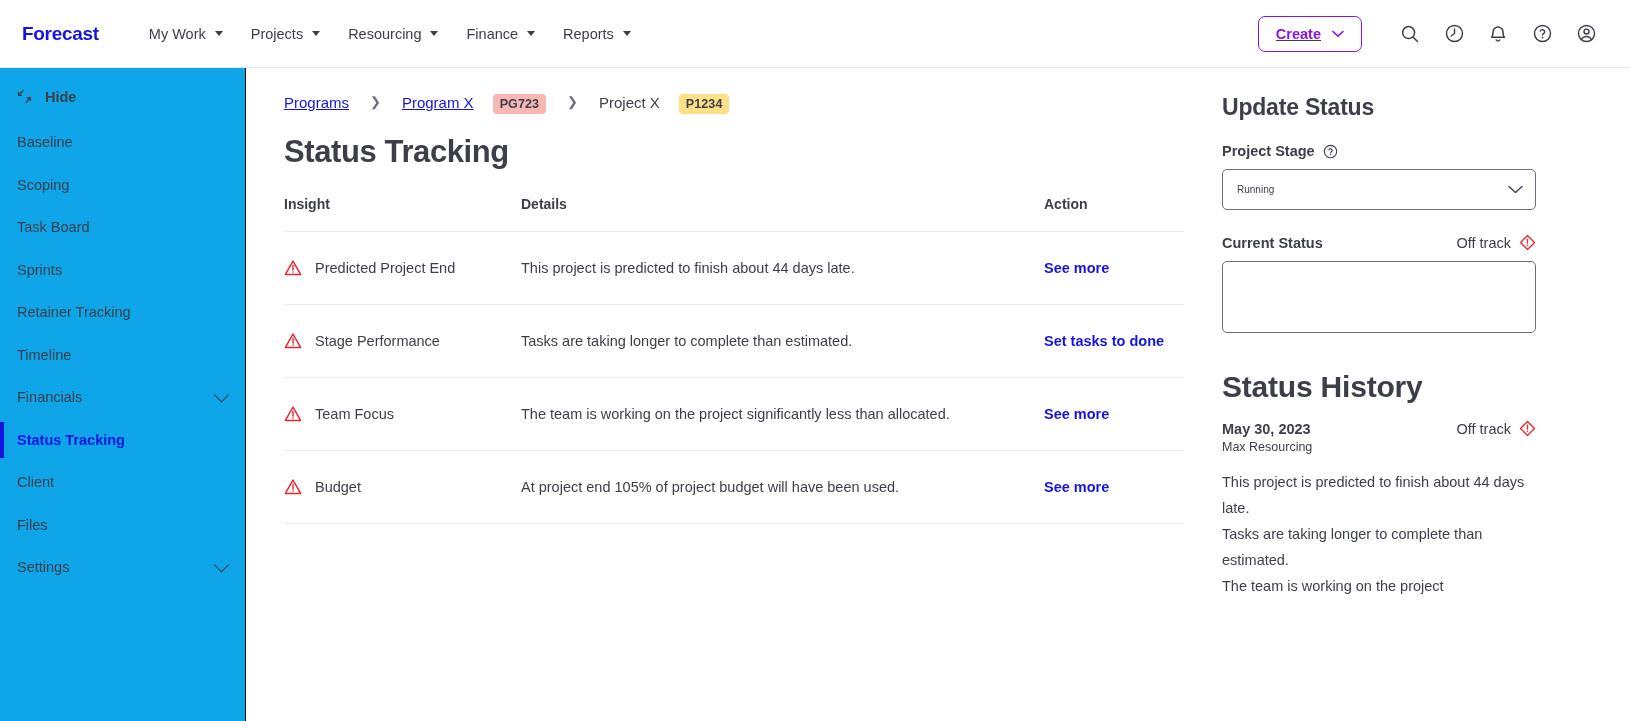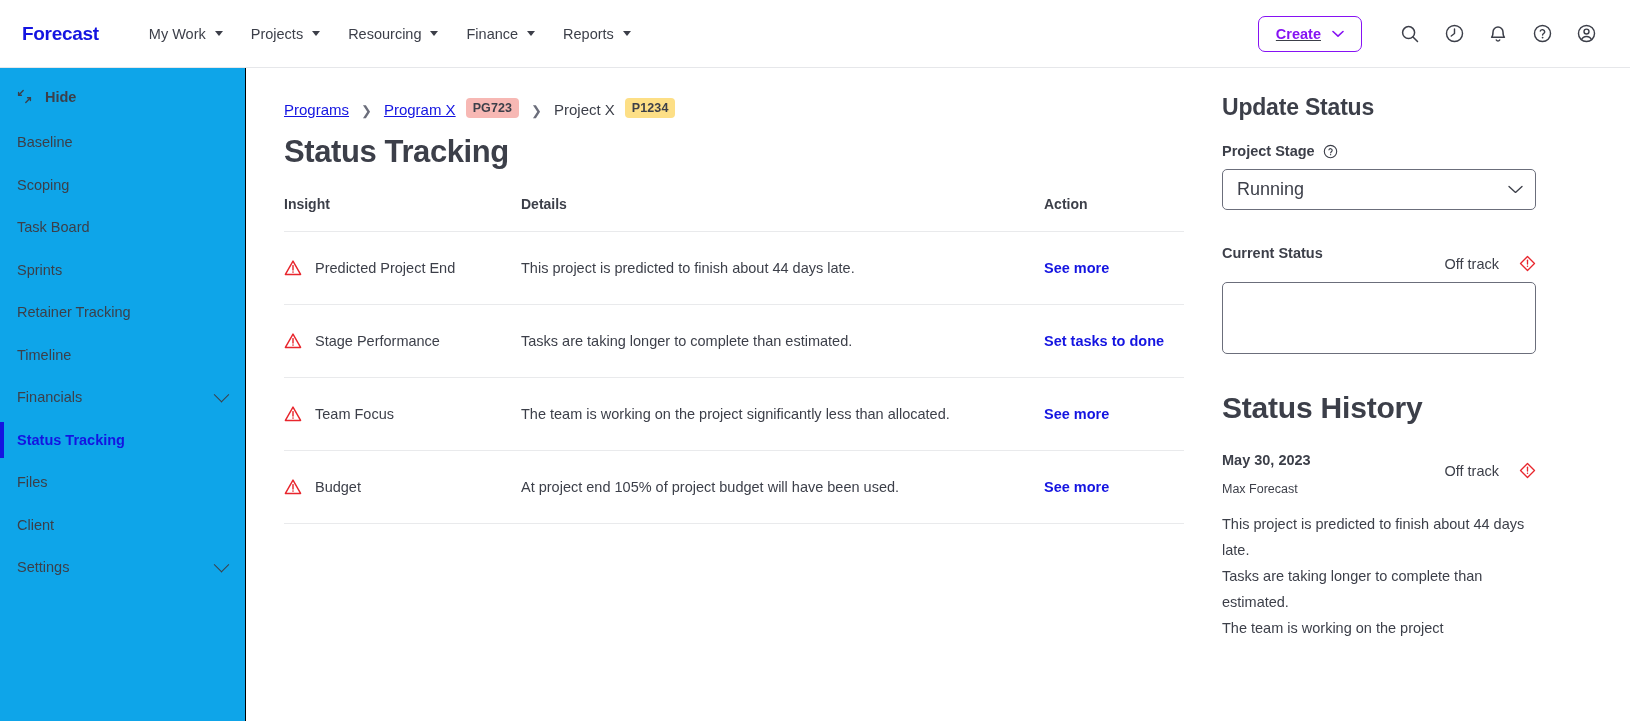--- a/index.html
+++ b/index.html
@@ -123,21 +123,21 @@
   
   .main {
     flex: 1;
     padding: 26px 0 0 0;
     overflow: hidden;
     position: relative;
     display: flex;
   }
   .main-left { width: 940px; padding-left: 38px; }
   .breadcrumb {
-    display: flex; align-items: flex-end; gap: 10px;
+    display: flex; align-items: flex-start; gap: 19px;
     font-size: 15px;
     height: 24px;
     margin-bottom: 16px;
   }
   .bc-link {
     color: #1414e1;
     text-decoration: underline;
     cursor: pointer;
     font-size: 15px;
   }
@@ -217,32 +217,31 @@
   }
   .field-label-row .gap { flex: 1; }
   .help-icon { margin-left: 8px; display:flex; }
   .select-box {
     height: 41px;
     border: 1px solid #6b6e7b;
     border-radius: 5px;
     display: flex;
     align-items: center;
     padding: 0 12px 0 14px;
-    font-size: 18px;
+    font-size: 10px;
     color: #3c3f49;
     cursor: pointer;
     background: #fff;
   }
   .select-box .val { flex: 1; }
   .status-pill {
-    display: flex; align-items: center; gap: 20px;
+    display: flex; align-items: center; gap: 8px;
     font-size: 14.5px;
     color: #3c3f49;
     font-weight: normal;
-    margin-top: 21px;
   }
   .textarea-box {
     height: 72px;
     border: 1px solid #6b6e7b;
     border-radius: 5px;
     margin-top: 2px;
     background: #fff;
     cursor: text;
   }
   .hist-head {
@@ -380,24 +379,24 @@
       <span class="lbl">Timeline</span>
     </div>
     <div class="side-item">
       <span class="lbl">Financials</span>
       <span class="side-chev"></span>
     </div>
     <div class="side-item active">
       <span class="lbl">Status Tracking</span>
     </div>
     <div class="side-item">
+      <span class="lbl">Client</span>
+    </div>
+    <div class="side-item">
       <span class="lbl">Files</span>
-    </div>
-    <div class="side-item">
-      <span class="lbl">Client</span>
     </div>
     <div class="side-item">
       <span class="lbl">Settings</span>
       <span class="side-chev"></span>
     </div>
   </div>
 
   <div class="main">
 
     <div class="main-left">
@@ -536,21 +535,21 @@
           <span class="gap"></span>
           <span class="status-pill">
             <span>Off track</span>
             <svg width="17" height="17" viewBox="0 0 18 18">
               <path d="M9 1.6 L16.4 9 L9 16.4 L1.6 9 Z" fill="none" stroke="#e8262d" stroke-width="1.4" stroke-linejoin="round"></path>
               <line x1="9" y1="5.5" x2="9" y2="9.6" stroke="#e8262d" stroke-width="1.4" stroke-linecap="round"></line>
               <circle cx="9" cy="11.8" r="0.78" fill="#e8262d"></circle>
             </svg>
           </span>
         </div>
-        <div class="hist-author">Max Forecast</div>
+        <div class="hist-author">Max Resourcing</div>
         <div class="hist-body">This project is predicted to finish about 44 days late.
 Tasks are taking longer to complete than estimated.
 The team is working on the project</div>
       </div>
 
     </div>
   </div>
 </div>
 
 </body></html>

